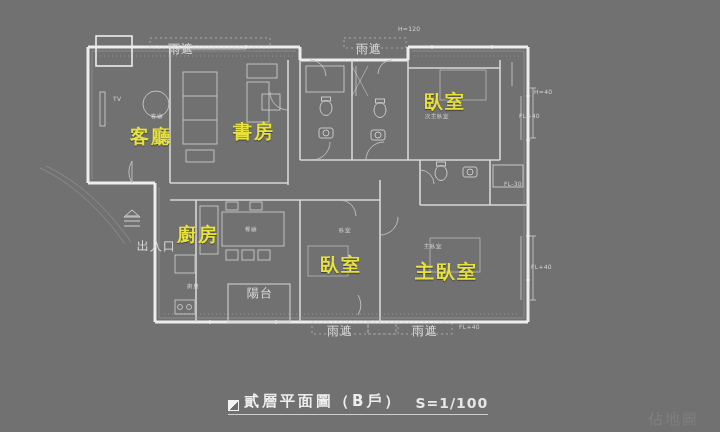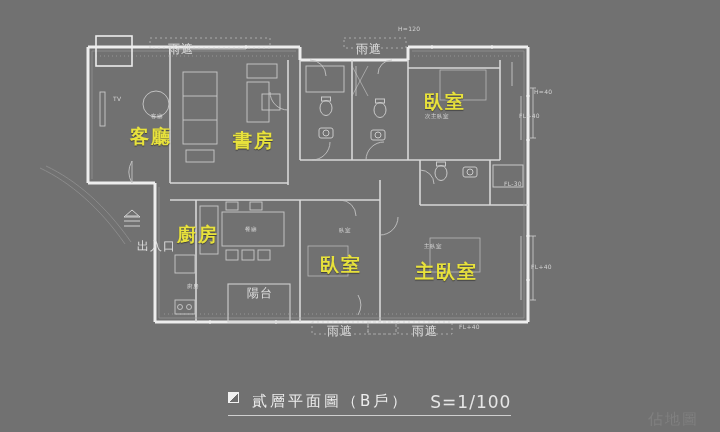--- a/index.html
+++ b/index.html
@@ -11,27 +11,27 @@
   .ylbl{position:absolute;color:#e8e23c;font-weight:bold;letter-spacing:2px;
         text-shadow:0 1px 1px rgba(0,0,0,.45);white-space:nowrap;}
   .ylbl.big{font-size:19px;}
   .wlbl{position:absolute;color:#e4e4e4;white-space:nowrap;
         font-size:12px;letter-spacing:1px;opacity:.95;}
   .wlbl.xs{font-size:5.5px;letter-spacing:.5px;opacity:.85;}
   .note{position:absolute;color:#dcdcdc;font-size:6px;white-space:nowrap;
         letter-spacing:.3px;opacity:.9;}
 
   
-  #titleblock{position:absolute;left:228px;top:392px;display:flex;align-items:flex-start;gap:13px;
-              padding-bottom:3px;border-bottom:1.5px solid #cfcfcf;}
+  #titleblock{position:absolute;left:228px;top:392px;display:flex;align-items:flex-end;gap:5px;
+              padding-bottom:3px;border-bottom:1.5px solid #cfcfcf;font-weight:bold;}
   #titleblock .sq{width:11px;height:11px;background:
         linear-gradient(135deg,#f2f2f2 0 50%,#6e6e6e 50% 100%);
         border:1px solid #f2f2f2;box-sizing:border-box;}
   #titleblock .t{color:#ededed;font-size:15px;letter-spacing:3px;}
-  #titleblock .s{color:#e6e6e6;font-size:17px;letter-spacing:1px;margin-left:8px;}
+  #titleblock .s{color:#e6e6e6;font-size:14px;letter-spacing:1px;margin-left:8px;}
 
   .wm{position:absolute;color:#8c8c8c;opacity:.55;white-space:nowrap;}
 
   svg.ov{position:absolute;left:0;top:0;width:720px;height:432px;overflow:visible;
          pointer-events:none;}
 </style>
 </head>
 <body>
 
 <div id="stage">
@@ -213,21 +213,21 @@
       <path d="M533,236 L533,300"></path>
       <path d="M530,236 L536,236 M530,300 L536,300"></path>
       <path d="M512,62 L512,86"></path>
     </g>
   </svg>
 
   <div class="wlbl xs" style="left:151px;top:113px;">客廳</div>
   <div class="ylbl big" style="left:130px;top:124px;">客廳</div>
   <div class="note" style="left:113px;top:95px;">TV</div>
 
-  <div class="ylbl big" style="left:233px;top:128px;">書房</div>
+  <div class="ylbl big" style="left:233px;top:119px;">書房</div>
 
   <div class="ylbl big" style="left:177px;top:222px;">廚房</div>
   <div class="wlbl xs" style="left:187px;top:283px;">廚房</div>
   <div class="wlbl xs" style="left:245px;top:226px;">餐廳</div>
 
   <div class="wlbl" style="left:247px;top:285px;">陽台</div>
 
   <div class="wlbl" style="left:113px;top:238px;padding-left:24px;">出入口</div>
 
   <div class="ylbl big" style="left:424px;top:89px;">臥室</div>

